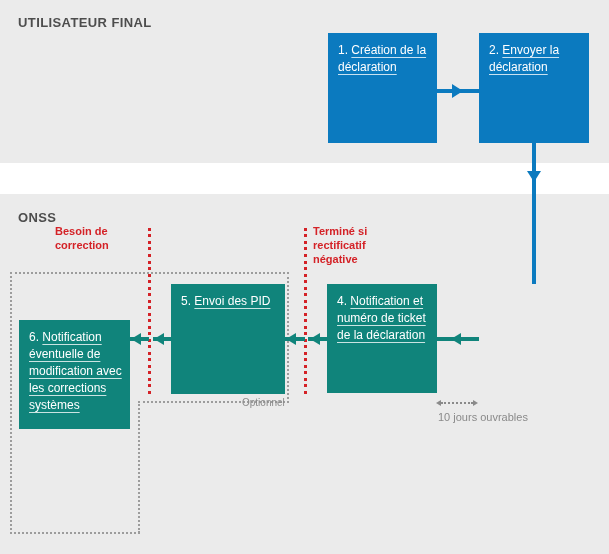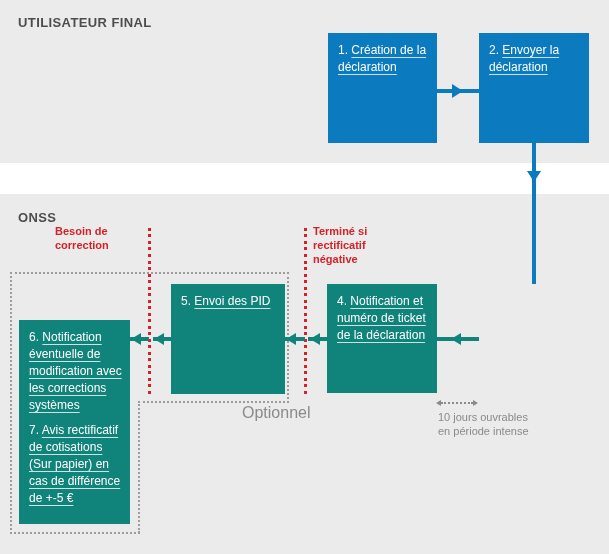--- a/index.html
+++ b/index.html
@@ -70,21 +70,21 @@
     background:repeating-linear-gradient(to bottom,#d42227 0 3px,transparent 3px 6.5px);
   }
   #redline-a{left:148px;top:228px;height:167px;}
   #redline-b{left:304px;top:228px;height:167px;}
   
   .redtext{position:absolute;color:#d42227;font-size:11px;line-height:14px;font-weight:bold;z-index:4;}
   #ann-besoin{left:55px;top:224px;width:85px;}
   #ann-termine-pas{left:160px;top:224px;}
   #ann-termine-neg{left:313px;top:224px;}
   .graytext{position:absolute;color:#8a8a8a;font-size:11px;line-height:14px;z-index:4;}
-  #ann-optionnel{left:242px;top:406px;font-size:16px;}
+  #ann-optionnel{left:242px;top:396px;font-size:10px;}
   #ann-max{left:438px;top:410px;}
   .tline{display:block;}
   
   .gdot-h{position:absolute;height:0;border-top:2px dotted #9c9c9c;z-index:1;}
   .gdot-v{position:absolute;width:0;border-left:2px dotted #9c9c9c;z-index:1;}
   #gd-top{left:10px;top:272px;width:279px;}
   #gd-right{left:287px;top:272px;height:131px;}
   #gd-notch-b{left:138px;top:401px;width:151px;}
   #gd-notch-l{left:138px;top:401px;height:132px;}
   #gd-bottom{left:10px;top:532px;width:130px;}
@@ -147,38 +147,33 @@
     <span class="lnk">Notification et numéro de ticket de la déclaration</span>
   </div>
   <div class="pbox teal" id="box5">
     <span>5.</span>
     <span class="lnk">Envoi des PID</span>
   </div>
   <div class="pbox teal" id="box6">
     <span>6.</span>
     <span class="lnk">Notification éventuelle de modification avec les corrections systèmes</span>
   </div>
-  <div class="pbox teal" id="box7">
-    <span>7.</span>
-    <span class="lnk">Avis rectificatif de cotisations (Sur papier) en cas de différence de +-5 €</span>
-  </div>
 
   <div class="redtext" id="ann-besoin">
     <span class="tline">Besoin de</span>
     <span class="tline">correction</span>
   </div>
   <div class="redtext" id="ann-termine-neg">
     <span class="tline">Terminé si</span>
     <span class="tline">rectificatif</span>
     <span class="tline">négative</span>
   </div>
 
   <div class="graytext" id="ann-optionnel">Optionnel</div>
   <div class="graytext" id="ann-max">
     <span class="tline">10 jours ouvrables</span>
-    <span class="tline">en période intense</span>
   </div>
 
   <div class="gdot-h" id="delay-line"></div>
   <div class="tri tri-s-left" id="delay-hl"></div>
   <div class="tri tri-s-right" id="delay-hr"></div>
 
 </div>
 
 </body></html>

